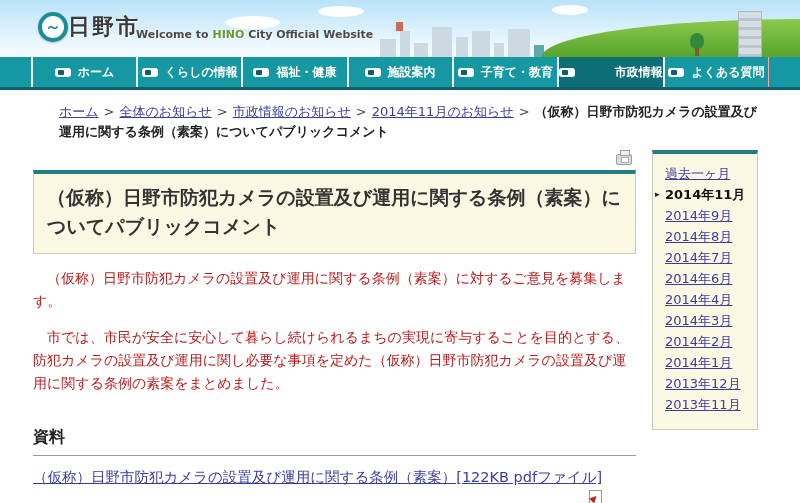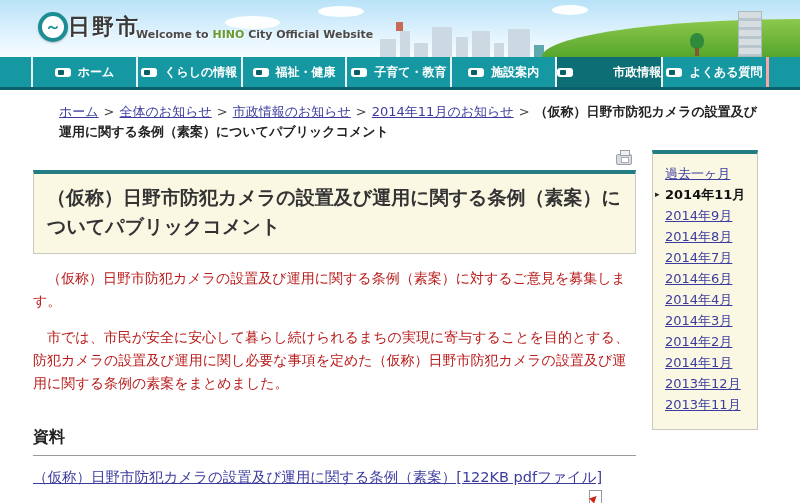--- a/index.html
+++ b/index.html
@@ -45,21 +45,21 @@
 
   
   .nav {
     height: 33px; background: #1698a2; border-bottom: 3px solid #0b616b;
     display: flex; align-items: stretch; padding: 0 31px;
   }
   .nav-item {
     flex: 1; display: flex; align-items: center; justify-content: center;
     gap: 7px; background: #1698a2; border-left: 2px solid #e8f4f5; cursor: pointer;
   }
-  .nav-item:last-child { border-right: 3px solid #fca5a5; }
+  .nav-item:last-child { border-right: 1px solid #fca5a5; }
   .nav-item.active { background: #0d6e76; gap: 40px; }
   .nav-icon { width: 16px; height: 9px; background: #fff; border-radius: 3px; position: relative; flex: none; }
   .nav-icon::before { content: ""; position: absolute; left: 3px; top: 2px; width: 6px; height: 5px; background: #0b5f66; border-radius: 1px; }
   .nav-label { color: #fff; font-size: 12px; font-weight: bold; white-space: nowrap; }
 
   
   .breadcrumb { padding: 12px 38px 0 33px; font-size: 13px; line-height: 20px; color: #333; margin-left: 26px; }
   .breadcrumb a { color: #3c3c9e; text-decoration: underline; }
   .bc-sep { color: #444; margin: 0 5px; }
   .bc-current { font-weight: bold; color: #222; }
@@ -143,26 +143,26 @@
       <span class="nav-label" data-name="nav-item-label">くらしの情報</span>
     </div>
 
     <div class="nav-item" data-name="nav-item">
       <span class="nav-icon" data-name="nav-arrow-icon"></span>
       <span class="nav-label" data-name="nav-item-label">福祉・健康</span>
     </div>
 
     <div class="nav-item" data-name="nav-item">
       <span class="nav-icon" data-name="nav-arrow-icon"></span>
+      <span class="nav-label" data-name="nav-item-label">施設案内</span>
+    </div>
+
+    <div class="nav-item" data-name="nav-item">
+      <span class="nav-icon" data-name="nav-arrow-icon"></span>
       <span class="nav-label" data-name="nav-item-label">子育て・教育</span>
-    </div>
-
-    <div class="nav-item" data-name="nav-item">
-      <span class="nav-icon" data-name="nav-arrow-icon"></span>
-      <span class="nav-label" data-name="nav-item-label">施設案内</span>
     </div>
 
     <div class="nav-item active" data-name="nav-item">
       <span class="nav-icon" data-name="nav-arrow-icon"></span>
       <span class="nav-label" data-name="nav-item-label">市政情報</span>
     </div>
 
     <div class="nav-item" data-name="nav-item">
       <span class="nav-icon" data-name="nav-arrow-icon"></span>
       <span class="nav-label" data-name="nav-item-label">よくある質問</span>

